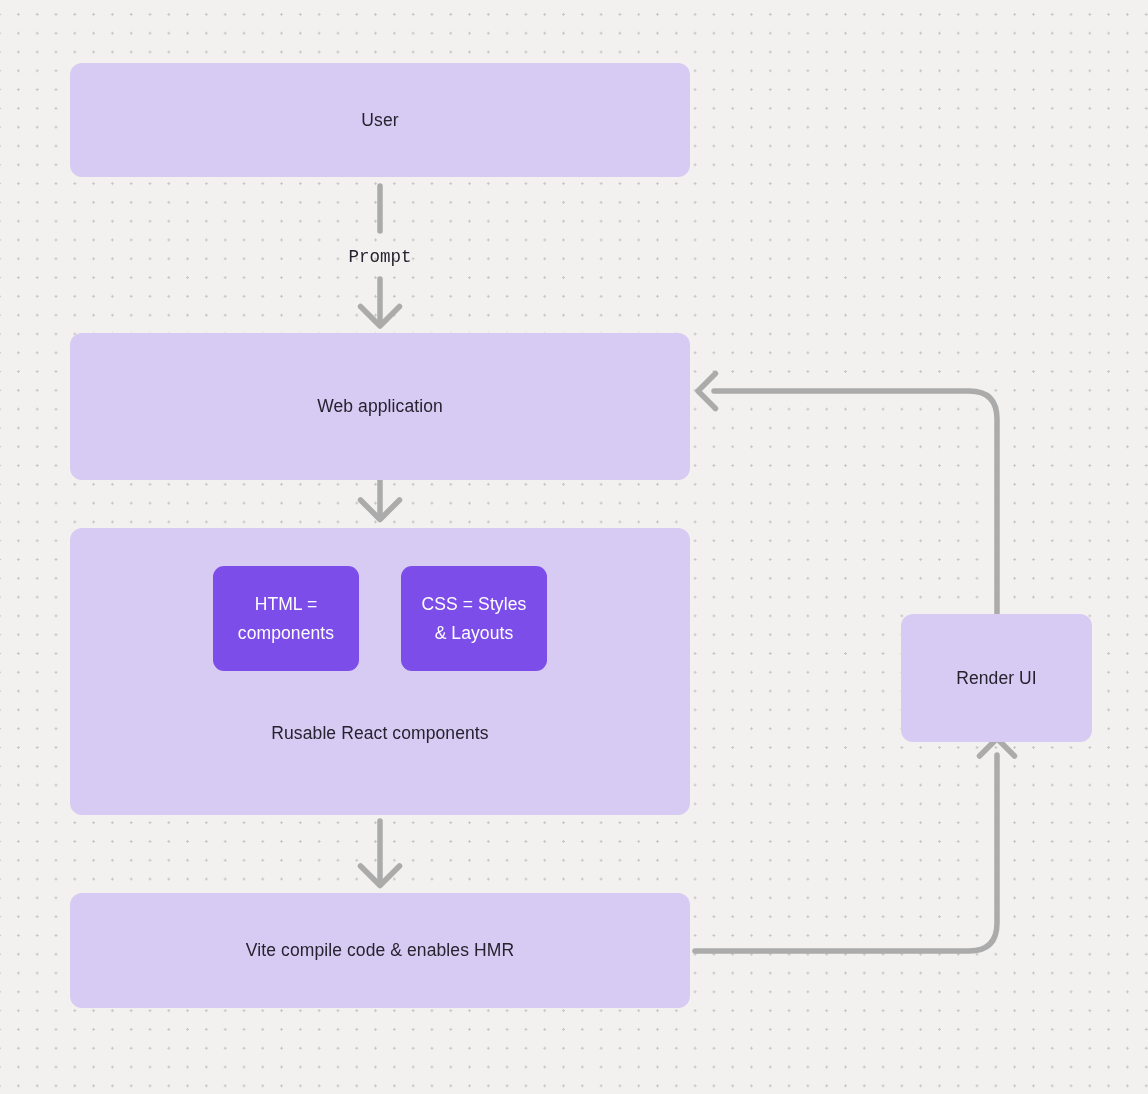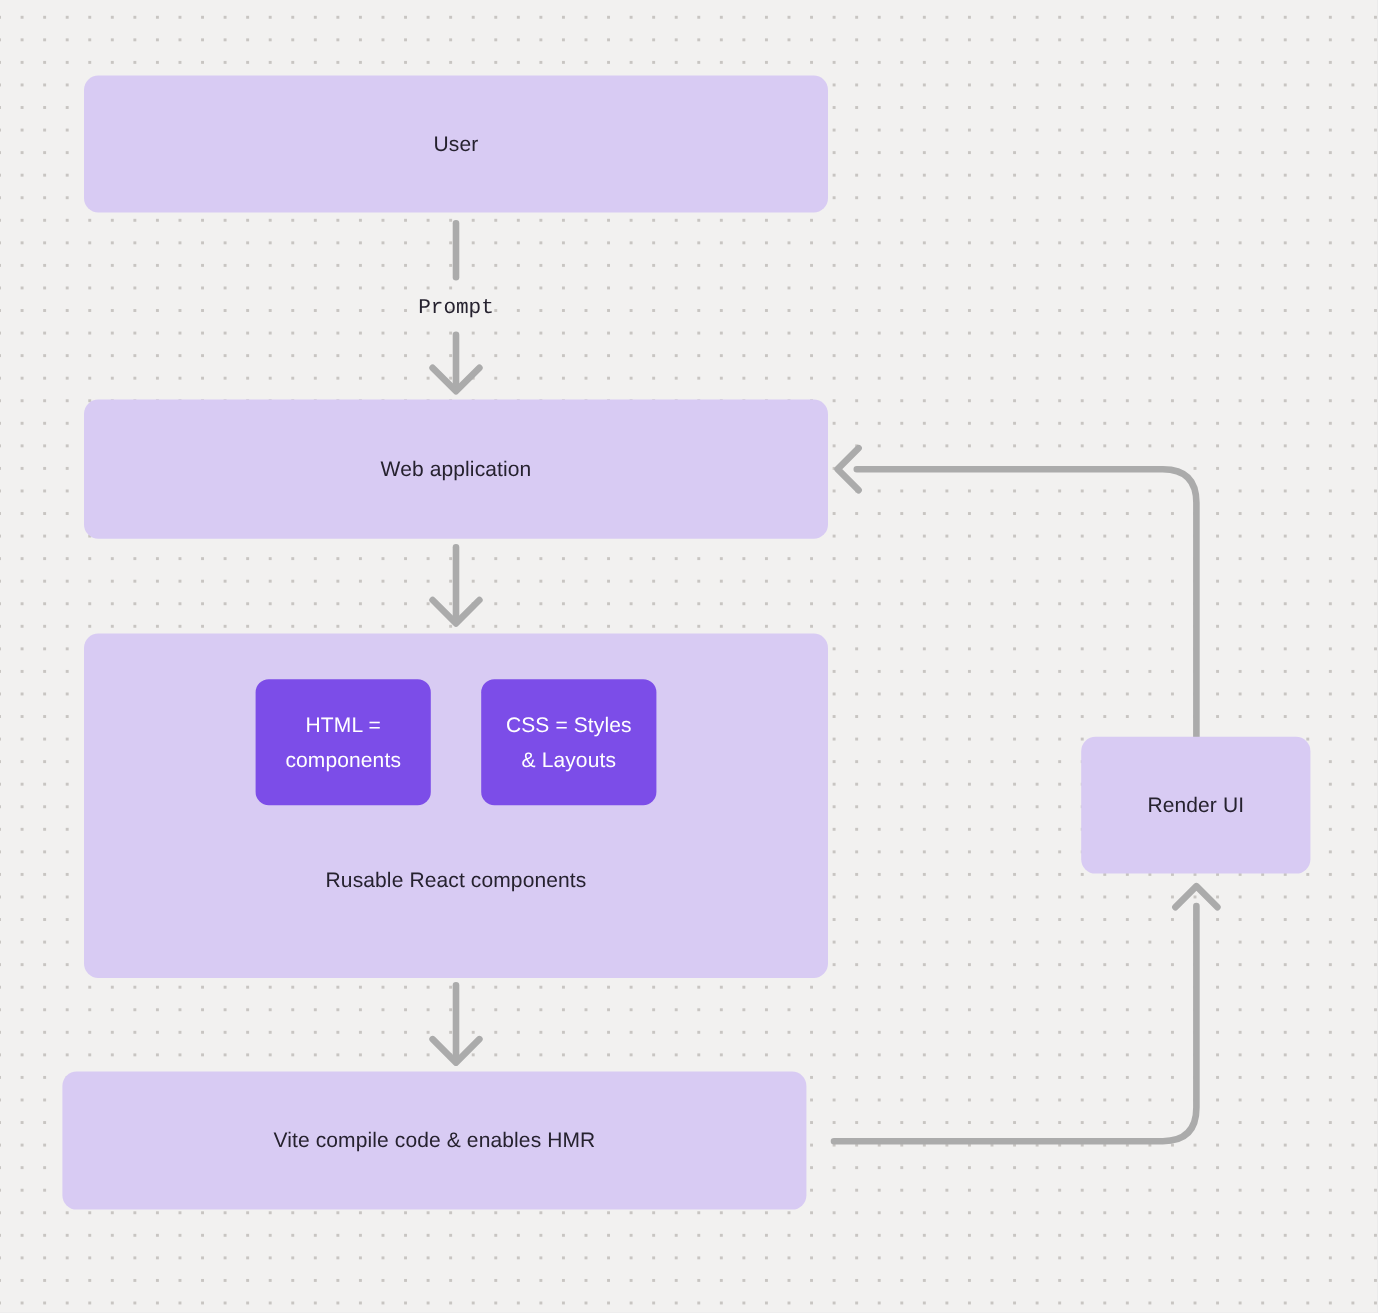--- a/index.html
+++ b/index.html
@@ -37,23 +37,23 @@
     border-radius: 12px;
     display: flex;
     align-items: center;
     justify-content: center;
     color: var(--node-text, #26222F);
     font-size: 17.5px;
     font-weight: 500;
     letter-spacing: 0.1px;
   }
   .node-user   { left: 70px;  top: 63px;  width: 620px; height: 114px; }
-  .node-webapp { left: 70px;  top: 333px; width: 620px; height: 116px; align-items: center; }
-  .node-vite   { left: 52px;  top: 893px; width: 620px; height: 115px; }
-  .node-render { left: 901px; top: 614px; width: 191px; height: 114px; }
+  .node-webapp { left: 70px;  top: 333px; width: 620px; height: 147px; align-items: center; }
+  .node-vite   { left: 70px;  top: 893px; width: 620px; height: 115px; }
+  .node-render { left: 901px; top: 614px; width: 191px; height: 128px; }
   .node-group  {
     left: 70px; top: 528px; width: 620px; height: 287px;
     display: block;
   }
   .chip-row {
     display: flex;
     justify-content: center;
     gap: 42px;
     margin-top: 38px;
   }

